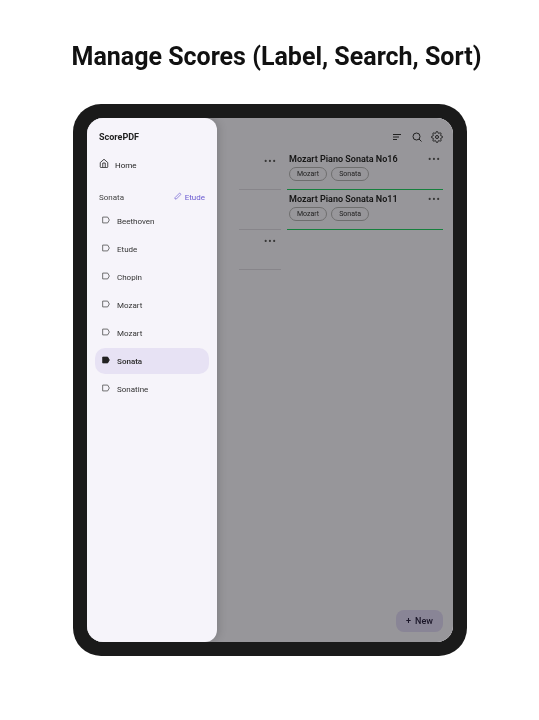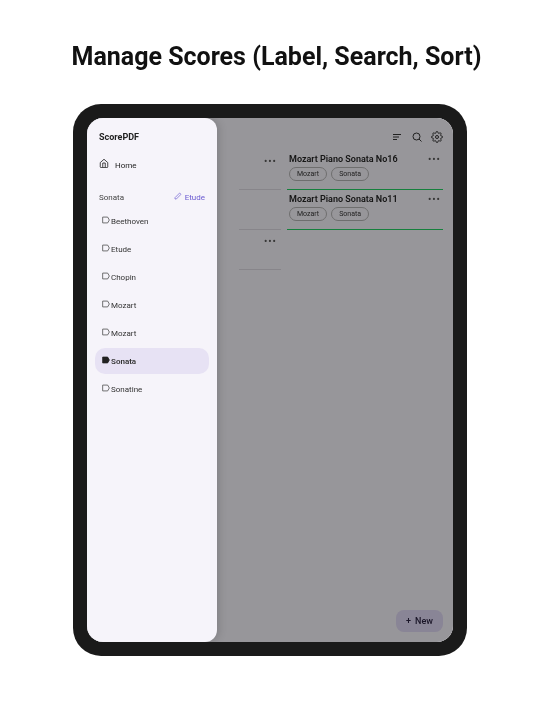--- a/index.html
+++ b/index.html
@@ -82,20 +82,21 @@
     align-items: center;
     gap: 3px;
     color: #6a5ad1;
     font-size: 8px;
     cursor: pointer;
   }
   .section-row .edit-group svg { width: 8px; height: 8px; }
   .label-item {
     display: flex;
     align-items: center;
+    gap: 6px;
     padding: 7px 6px;
     border-radius: 10px;
     color: #333;
     cursor: pointer;
     margin-bottom: 2px;
   }
   .label-item svg { width: 10px; height: 10px; flex-shrink: 0; }
   .label-item.selected {
     background: #e7e2f4;
     font-weight: 600;

